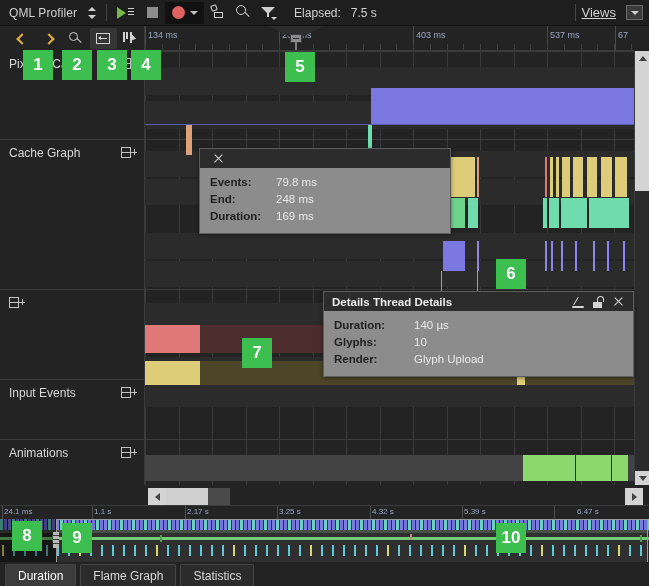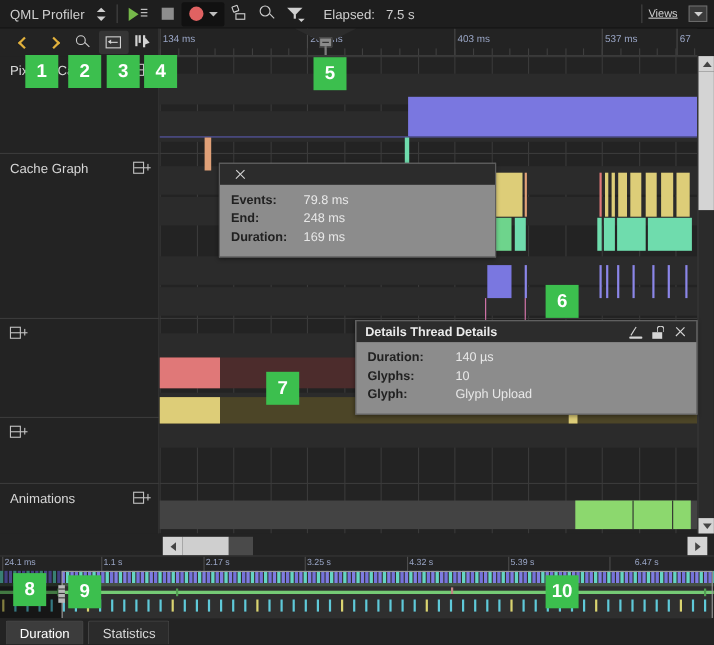--- a/index.html
+++ b/index.html
@@ -51,21 +51,21 @@
   .icon-search { position: relative; width: 15px; height: 15px; }
   .icon-search .ring { position: absolute; left: 0; top: 0; width: 10px; height: 10px; border: 1.4px solid #cfcfcf; border-radius: 50%; }
   .icon-search .hnd { position: absolute; left: 8px; top: 9px; width: 6px; height: 1.4px; background: #cfcfcf; transform: rotate(45deg); }
   .icon-filter { position: relative; width: 16px; height: 14px; }
   .icon-filter .fn { position: absolute; left: 0; top: 1px; width: 0; height: 0; border-left: 7px solid transparent; border-right: 7px solid transparent; border-top: 7px solid #cfcfcf; }
   .icon-filter .fs { position: absolute; left: 6px; top: 7px; width: 2px; height: 4px; background: #cfcfcf; }
   .icon-filter .fc { position: absolute; right: 0; bottom: 0; width: 0; height: 0; border-left: 3px solid transparent; border-right: 3px solid transparent; border-top: 3px solid #cfcfcf; }
   .tb-label { font-size: 12px; color: #d0d0d0; margin-left: 12px; }
   .tb-value { font-size: 12px; color: #d0d0d0; margin-left: 10px; }
   .tb-right { margin-left: auto; display: flex; align-items: center; padding-right: 6px; }
-  .views-link { font-size: 10px; color: #d0d0d0; text-decoration: underline; cursor: pointer; margin-right: 10px; }
+  .views-link { font-size: 13px; color: #d0d0d0; text-decoration: underline; cursor: pointer; margin-right: 10px; }
   .views-box { width: 17px; height: 15px; border: 1px solid #6a6a6a; background: #3a3a3a; display: flex; align-items: center; justify-content: center; cursor: pointer; }
   .views-box .cd { width: 0; height: 0; border-left: 4px solid transparent; border-right: 4px solid transparent; border-top: 4px solid #cfcfcf; }
 
   
   .navbar {
     position: absolute; left: 0; top: 26px; width: 145px; height: 25px;
     background: #232323; display: flex; align-items: center; padding-left: 8px;
     border-right: 1px solid #3a3a3a;
   }
   .nav-btn { width: 28px; height: 21px; display: flex; align-items: center; justify-content: center; cursor: pointer; border-radius: 2px; }
@@ -344,20 +344,21 @@
           <div class="cat-head">
             <div class="exp-icon">
               <span class="bx"></span>
               <span class="pl"></span>
               <span class="pl2"></span>
             </div>
           </div>
         </div>
         <div class="cat" style="top:328px; height:60px;">
           <div class="cat-head">
+            <div class="cat-name">Input Events</div>
             <div class="exp-icon">
               <span class="bx"></span>
               <span class="pl"></span>
               <span class="pl2"></span>
             </div>
           </div>
         </div>
         <div class="cat" style="top:388px; height:46px;">
           <div class="cat-head">
             <div class="cat-name">Animations</div>
@@ -509,21 +510,21 @@
     <div class="popup-body">
       <div class="prow">
         <span class="pkey" style="min-width:80px">Duration:</span>
         <span class="pval">140 µs</span>
       </div>
       <div class="prow">
         <span class="pkey" style="min-width:80px">Glyphs:</span>
         <span class="pval">10</span>
       </div>
       <div class="prow">
-        <span class="pkey" style="min-width:80px">Glyph:</span>
+        <span class="pkey" style="min-width:80px">Render:</span>
         <span class="pval">Glyph Upload</span>
       </div>
     </div>
   </div>
 
   <div class="overview">
     <div class="ov-ruler" id="ovruler">
         <div class="t" style="left:2px"></div>
         <div class="lb" style="left:4px">24.1 ms</div>
         <div class="t" style="left:92px"></div>
@@ -773,20 +774,21 @@
         <div class="ov-handle" style="left:53px;">
           <i></i>
           <i></i>
           <i></i>
         </div>
       </div>
   </div>
 
   <div class="tabs" id="tabs">
       <div class="tab sel">Duration</div>
+      <div class="tab">Flame Graph</div>
       <div class="tab">Statistics</div>
     </div>
 
   <div id="badges">
       <div class="badge" style="left:23px; top:50px;">1</div>
       <div class="badge" style="left:62px; top:50px;">2</div>
       <div class="badge" style="left:97px; top:50px;">3</div>
       <div class="badge" style="left:131px; top:50px;">4</div>
       <div class="badge" style="left:285px; top:52px;">5</div>
       <div class="badge" style="left:496px; top:259px;">6</div>

